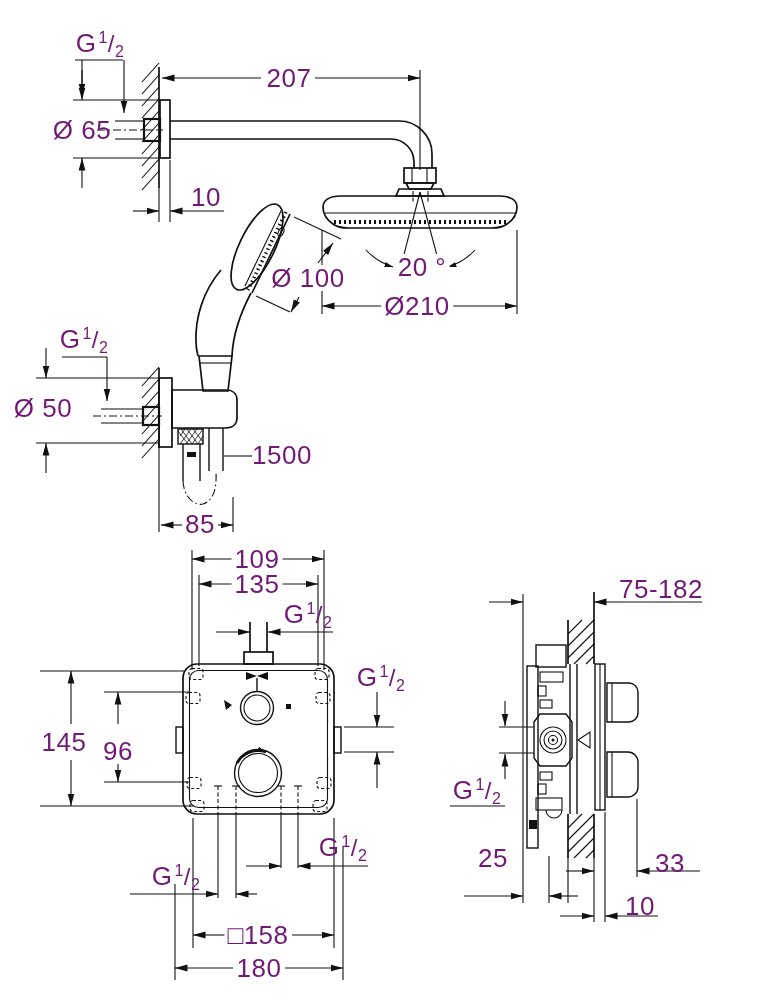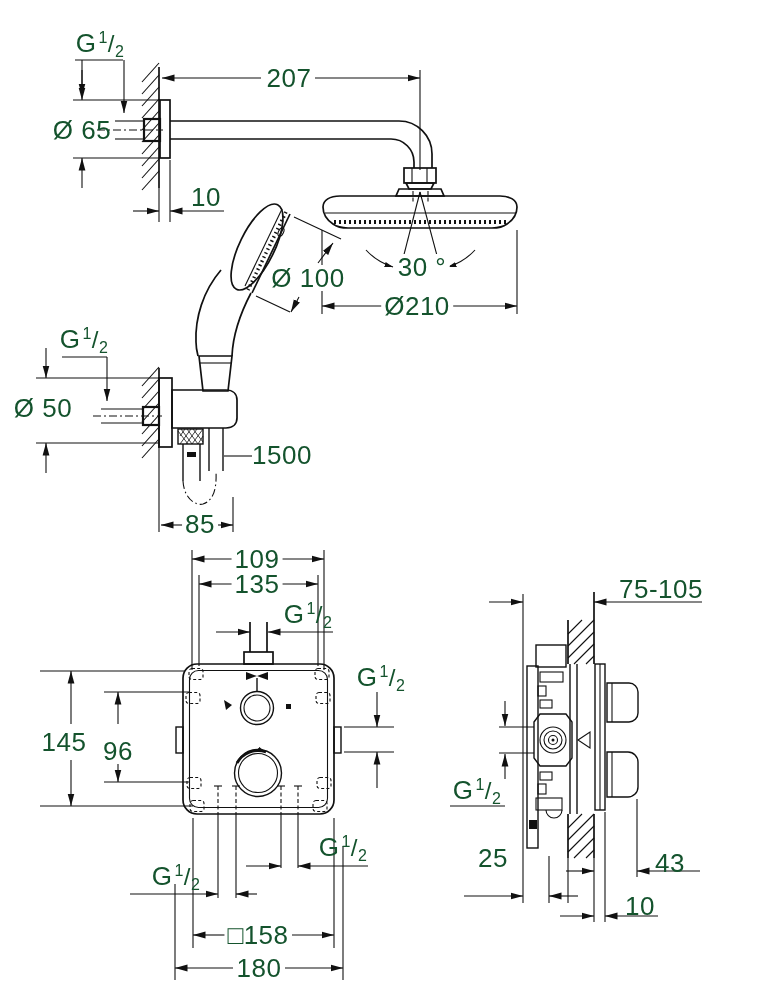--- a/index.html
+++ b/index.html
@@ -1,20 +1,20 @@
 <!DOCTYPE html>
 <html><head>
 <meta charset="utf-8">
 <style>
   html,body{margin:0;padding:0;background:#fff;}
   .stage{position:relative;width:775px;height:1000px;background:#fff;overflow:hidden;
          font-family:"Liberation Sans",sans-serif;color:#111;}
   .stage svg{position:absolute;left:0;top:0;}
   .lbl{position:absolute;transform:translate(-50%,-50%);font-size:26px;line-height:1;
-       background:#fff;padding:0 3px;white-space:nowrap;color:#14532d;letter-spacing:.5px;}
+       background:#fff;padding:0 3px;white-space:nowrap;color:#701a75;letter-spacing:.5px;}
   .nobg{background:transparent;padding:0;}
   .gh sup{font-size:16px;vertical-align:9px;margin-left:2px;}
   .gh .sl{font-size:24px;}
   .gh sub{font-size:16px;vertical-align:-5px;}
   
   .ol{stroke-width:1.7;} .md{stroke-width:1.4;} .tl{stroke-width:1.1;} .hl{stroke-width:.8;}
   .dash1{stroke-dasharray:4 2.5;} .dashdot{stroke-dasharray:8 3 2 3;} .holes{stroke-dasharray:3 2.2;}
 </style>
 </head>
 <body>
@@ -338,37 +338,37 @@
   </g>
 
   </g>
 </svg>
 
 <div class="lbl gh nobg" style="left:100px;top:45px"><span>G</span><sup>1</sup><span class="sl">/</span><sub>2</sub></div>
 <div class="lbl" style="left:289px;top:78px">207</div>
 <div class="lbl nobg" style="left:82px;top:130px">Ø 65</div>
 <div class="lbl nobg" style="left:206px;top:197px">10</div>
 <div class="lbl" style="left:308px;top:278px">Ø 100</div>
-<div class="lbl" style="left:422px;top:267px">30 °</div>
+<div class="lbl" style="left:422px;top:267px">20 °</div>
 <div class="lbl" style="left:417px;top:306px">Ø210</div>
 <div class="lbl gh nobg" style="left:84px;top:341px"><span>G</span><sup>1</sup><span class="sl">/</span><sub>2</sub></div>
 <div class="lbl nobg" style="left:43px;top:408px">Ø 50</div>
 <div class="lbl nobg" style="left:282px;top:455px">1500</div>
 <div class="lbl" style="left:200px;top:524px">85</div>
 
 <div class="lbl" style="left:257px;top:559px">109</div>
 <div class="lbl" style="left:257px;top:584px">135</div>
 <div class="lbl gh nobg" style="left:308px;top:616px"><span>G</span><sup>1</sup><span class="sl">/</span><sub>2</sub></div>
 <div class="lbl gh nobg" style="left:381px;top:679px"><span>G</span><sup>1</sup><span class="sl">/</span><sub>2</sub></div>
 <div class="lbl" style="left:64px;top:742px">145</div>
 <div class="lbl" style="left:118px;top:751px">96</div>
 <div class="lbl gh nobg" style="left:176px;top:878px"><span>G</span><sup>1</sup><span class="sl">/</span><sub>2</sub></div>
 <div class="lbl gh nobg" style="left:343px;top:849px"><span>G</span><sup>1</sup><span class="sl">/</span><sub>2</sub></div>
 <div class="lbl" style="left:258px;top:935px">□158</div>
 <div class="lbl" style="left:259px;top:968px">180</div>
 
-<div class="lbl nobg" style="left:661px;top:589px">75-105</div>
+<div class="lbl nobg" style="left:661px;top:589px">75-182</div>
 <div class="lbl gh nobg" style="left:477px;top:792px"><span>G</span><sup>1</sup><span class="sl">/</span><sub>2</sub></div>
-<div class="lbl nobg" style="left:670px;top:863px">43</div>
+<div class="lbl nobg" style="left:670px;top:863px">33</div>
 <div class="lbl nobg" style="left:493px;top:858px">25</div>
 <div class="lbl nobg" style="left:640px;top:906px">10</div>
 
 </div>
 
 </body></html>

